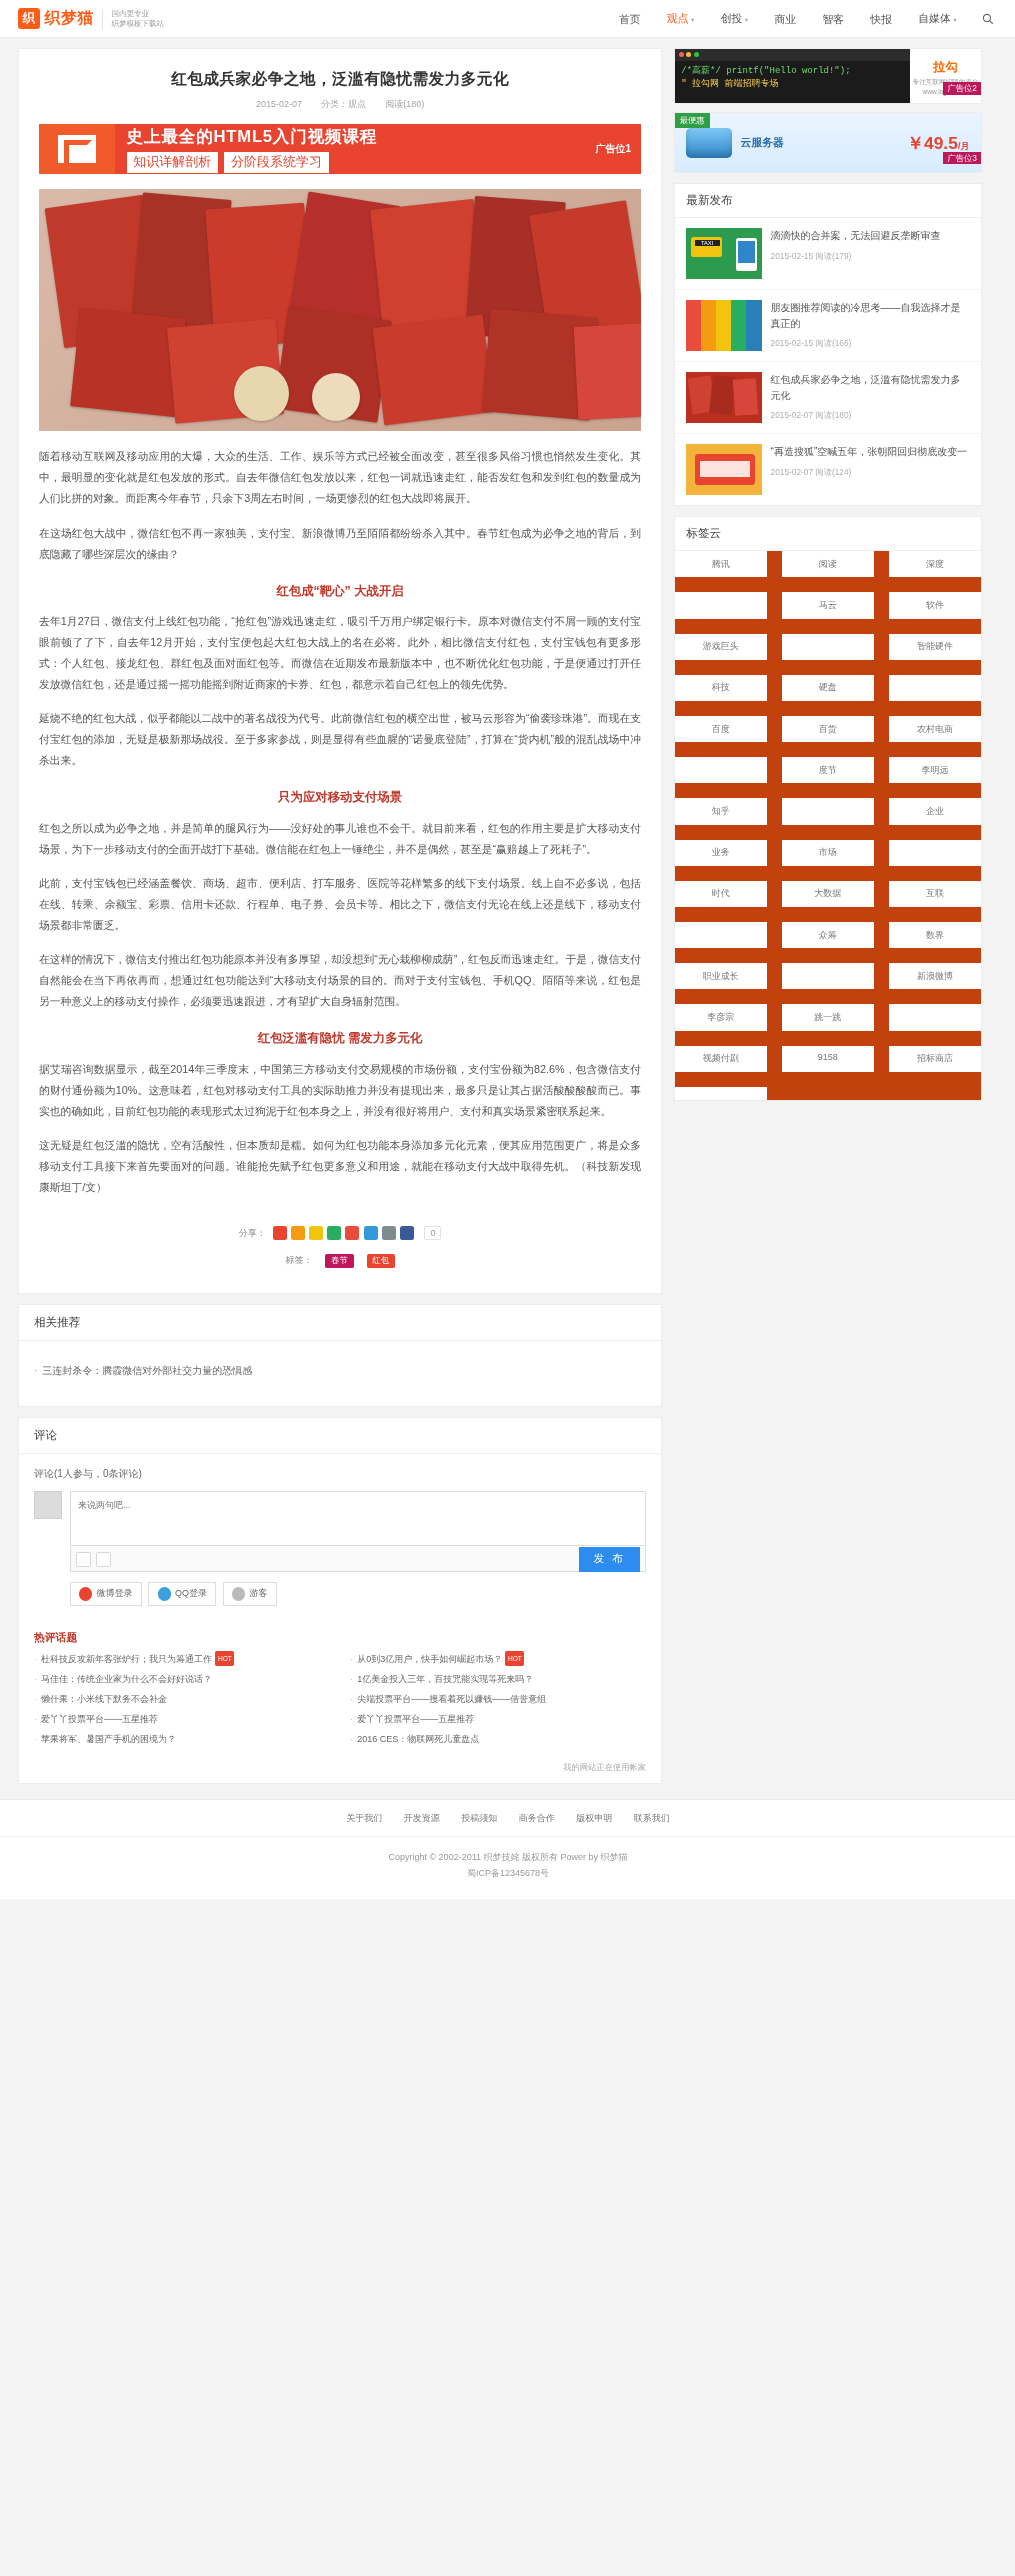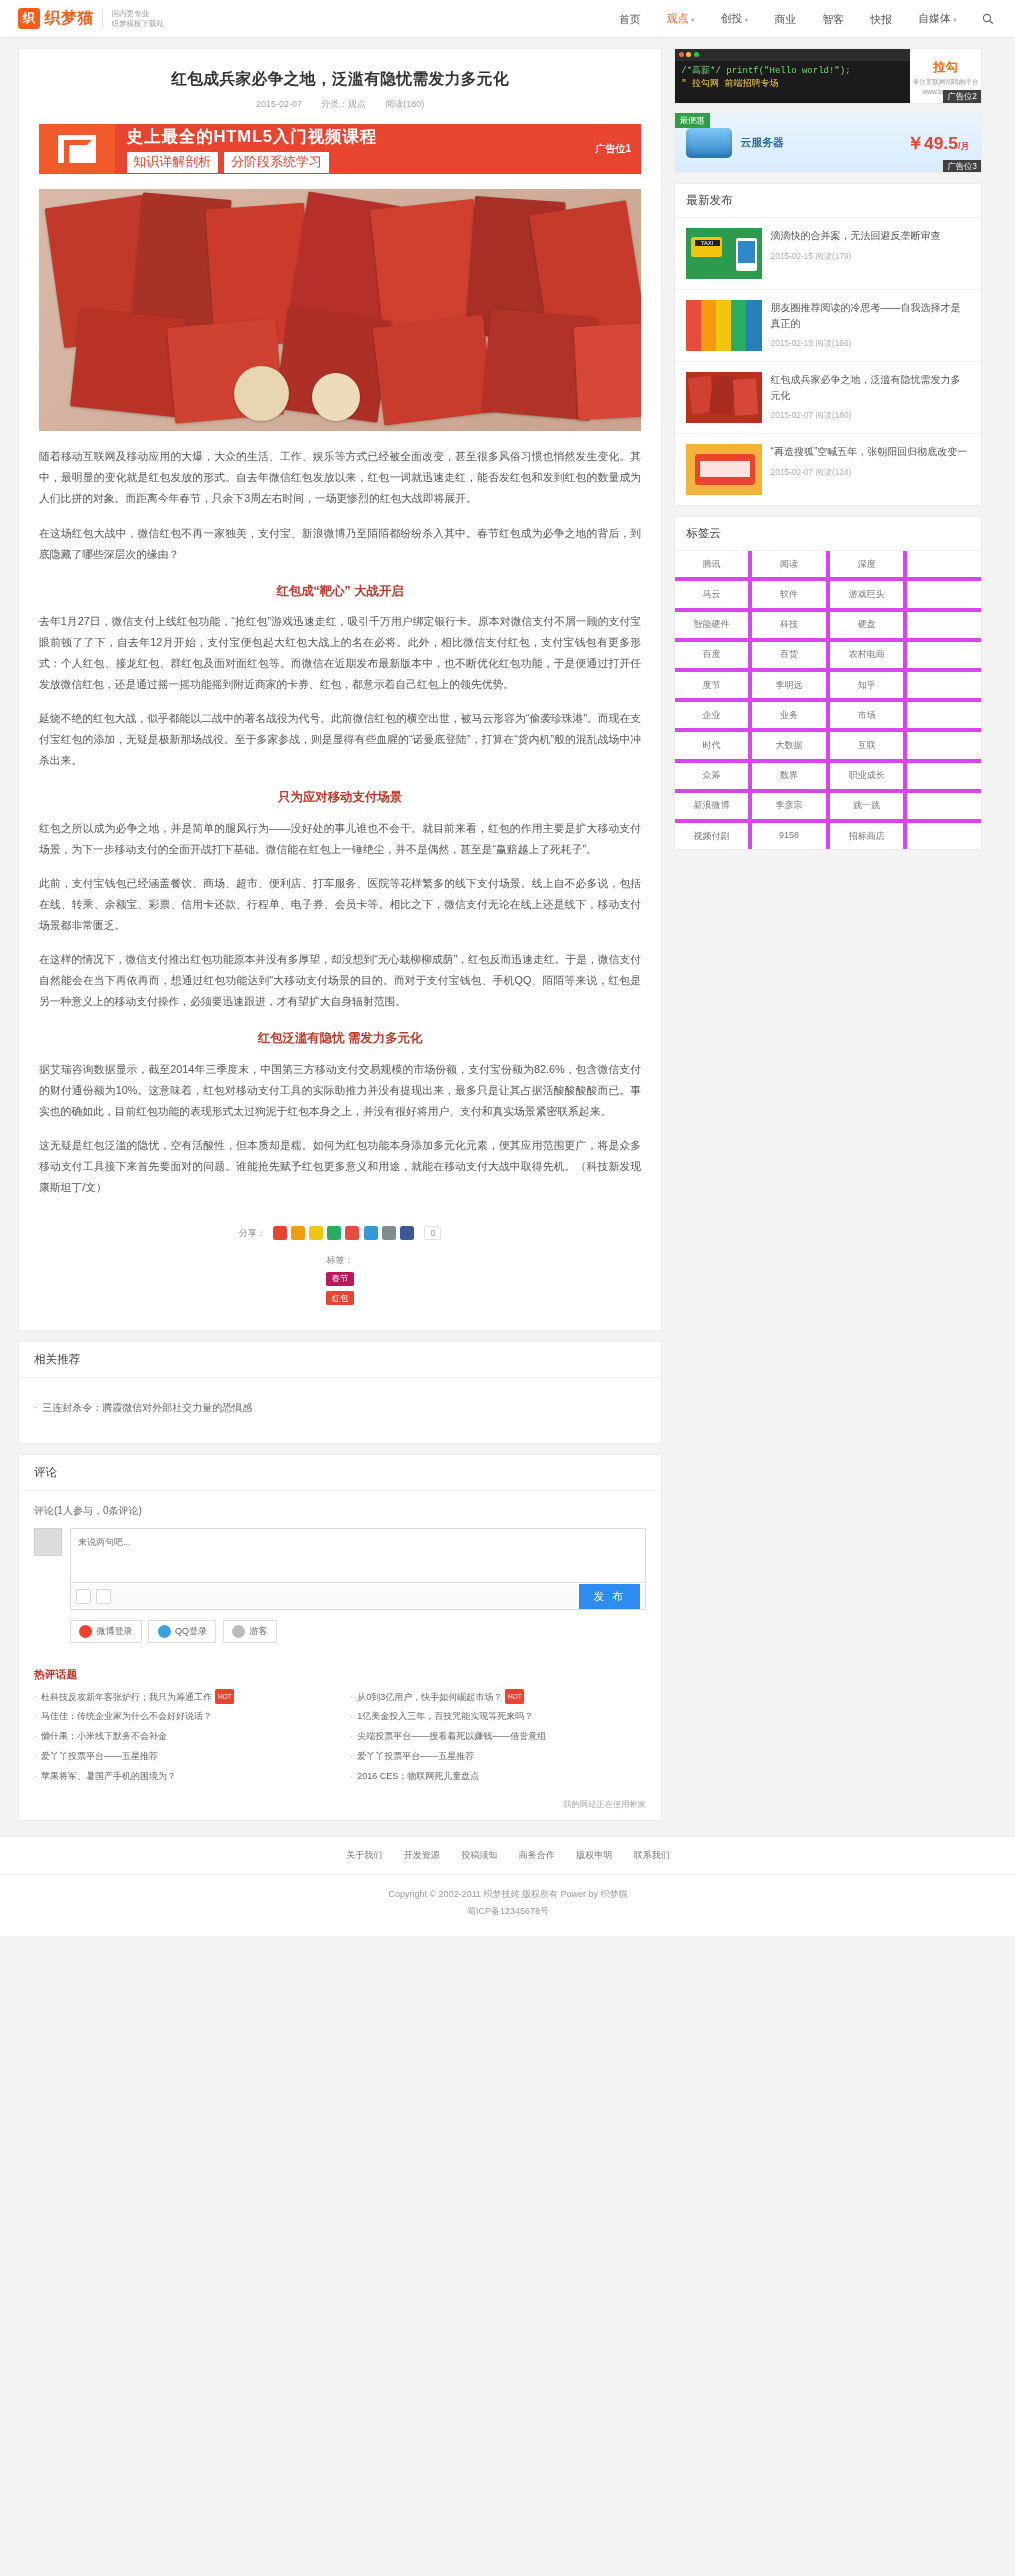--- a/index.html
+++ b/index.html
@@ -108,22 +108,22 @@
   }
   .share-row .lbl { font-size:9px;color:#888;margin-right:3.3px; }
   .sicon {
     width:14px;height:14px;border-radius:2.5px;display:inline-block;
   }
   .share-count {
     margin-left:6.6px;font-size:9px;color:#999;border:0.8px solid #e2e2e2;
     padding:0.8px 5px;border-radius:1.7px;
   }
   .tag-row {
-    display:flex;align-items:center;justify-content:center;gap:5px;
-    padding:3.3px 0 16.6px 0;font-size:9px;color:#888;flex-direction:column;
+    display:flex;align-items:center;justify-content:center;gap:13px;
+    padding:3.3px 0 16.6px 0;font-size:9px;color:#888;
   }
   .tag-chip {
     background:#be185d;color:#fff;padding:1.7px 5.8px;border-radius:1.7px;font-size:8.3px;
   }
   .tag-chip.alt { background:#e8442f; }
 
   
   .sec-head {
     padding:10px 15px;border-bottom:0.8px solid #f0f0f0;font-size:11.6px;color:#444;
   }
@@ -186,21 +186,21 @@
   .ad2-chrome i { width:5px;height:5px;border-radius:50%;display:inline-block; }
   .ad2-code { padding:3.3px 6.6px;font-family:"Liberation Mono",monospace;font-size:9px;color:#6fdc6f; }
   .ad2-code .c2 { color:#ffd24a; }
   .ad2-right {
     position:absolute;right:0;top:0;width:71px;height:56px;background:#fff;
     display:flex;flex-direction:column;align-items:center;justify-content:center;
   }
   .ad2-right .lg { color:#ff6a00;font-size:12.4px;font-weight:bold; }
   .ad2-right .sm { color:#999;font-size:6.6px;margin-top:1.7px; }
   .tagnum {
-    position:absolute;right:0;bottom:0;background:#404040;color:#fff;font-size:8.3px;padding:0.8px 4.1px;
+    position:absolute;right:0;bottom:8px;background:#be185d;color:#fff;font-size:8.3px;padding:0.8px 4.1px;
   }
   .ad3 {
     height:61px;margin-top:8.3px;border:0.8px solid #ececec;background:linear-gradient(#eaf4ff,#d8ecff);
     position:relative;overflow:hidden;display:flex;align-items:center;
   }
   .ad3 .badge {
     position:absolute;left:0;top:0;background:#2f9e44;color:#fff;font-size:8.3px;padding:1.7px 5px;
   }
   .ad3 .cloud {
     width:46px;height:30px;margin:0 8.3px 0 11.6px;border-radius:5px;
@@ -217,21 +217,21 @@
   .news-item {
     display:flex;gap:8.3px;padding:10px 11.6px;border-bottom:0.8px solid #f4f4f4;
   }
   .news-item:last-child { border-bottom:none; }
   .news-thumb { width:76px;height:51px;flex:0 0 76px;position:relative;overflow:hidden; }
   .news-body { flex:1; }
   .news-title { font-size:10px;color:#555;line-height:15.7px; }
   .news-meta { font-size:8.3px;color:#b0b0b0;margin-top:6.6px; }
 
   .tagcloud {
-    display:grid;grid-template-columns:repeat(4,1fr);gap:4px;background:#d946ef;
+    display:grid;grid-template-columns:repeat(3,1fr);gap:15px;background:#c2410c;
   }
   .tagcloud span {
     background:#fff;text-align:center;font-size:9px;color:#777;padding:6.6px 1.7px;cursor:pointer;
   }
 
   
   .footer { margin-top:15px;background:#fff;border-top:0.8px solid #ececec; }
   .f-nav {
     display:flex;justify-content:center;gap:21.5px;padding:11.6px 0;font-size:9px;color:#777;
     border-bottom:0.8px solid #f2f2f2;

